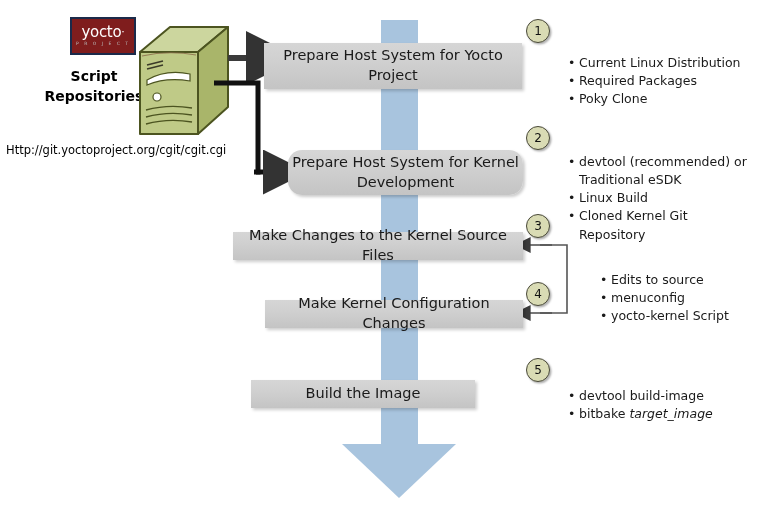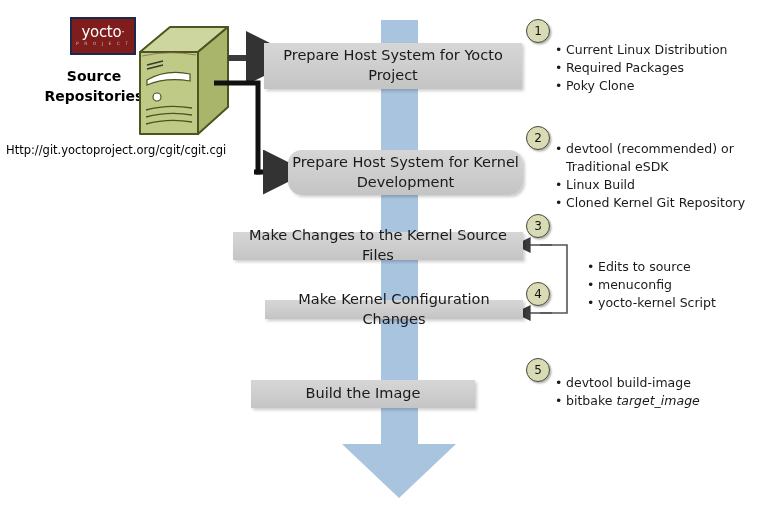--- a/index.html
+++ b/index.html
@@ -135,21 +135,21 @@
   }
 
   
   .blist {
     position: absolute;
     font-size: 12.5px;
     color: #1a1a1a;
     line-height: 1.45;
   }
   .blist ul {
-    margin: 0;
+    margin: 13px;
     padding: 0 0 0 14px;
     list-style: none;
   }
   .blist li {
     position: relative;
     padding-left: 0;
     white-space: pre-line;
   }
   .blist li::before {
     content: "\2022";
@@ -175,21 +175,21 @@
 
   <div class="blue-shaft"></div>
   <div class="blue-head"></div>
 
   <div class="yocto-logo">
     <div class="yocto-word"><span>yocto</span><span class="dot">·</span></div>
     <div class="yocto-sub">P R O J E C T</div>
   </div>
 
   <div class="src-label">
-    <div>Source</div>
+    <div>Script</div>
     <div>Repositories</div>
   </div>
 
   <div class="src-url">Http://git.yoctoproject.org/cgit/cgit.cgi</div>
 
   <div class="server">
     <svg width="96" height="114" viewBox="0 0 96 114" xmlns="http://www.w3.org/2000/svg">
 
       <polygon points="4,28 34,3 92,3 62,28" fill="#ccd69e" stroke="#4c5420" stroke-width="2" stroke-linejoin="round"></polygon>
 
@@ -238,21 +238,21 @@
 
   <div class="pbox" style="left:288px; top:150px; width:235px; height:45px;border-radius:14px;">
     <span style="white-space:pre-line;">Prepare Host System for Kernel
 Development</span>
   </div>
 
   <div class="pbox" style="left:233px; top:232px; width:290px; height:28px;">
     <span>Make Changes to the Kernel Source Files</span>
   </div>
 
-  <div class="pbox" style="left:265px; top:300px; width:258px; height:19px;">
+  <div class="pbox" style="left:265px; top:300px; width:258px; height:28px;">
     <span>Make Kernel Configuration Changes</span>
   </div>
 
   <div class="pbox" style="left:251px; top:380px; width:224px; height:28px;">
     <span>Build the Image</span>
   </div>
 
   <div class="badge" style="left:526px; top:19px;">
     <span>1</span>
   </div>

